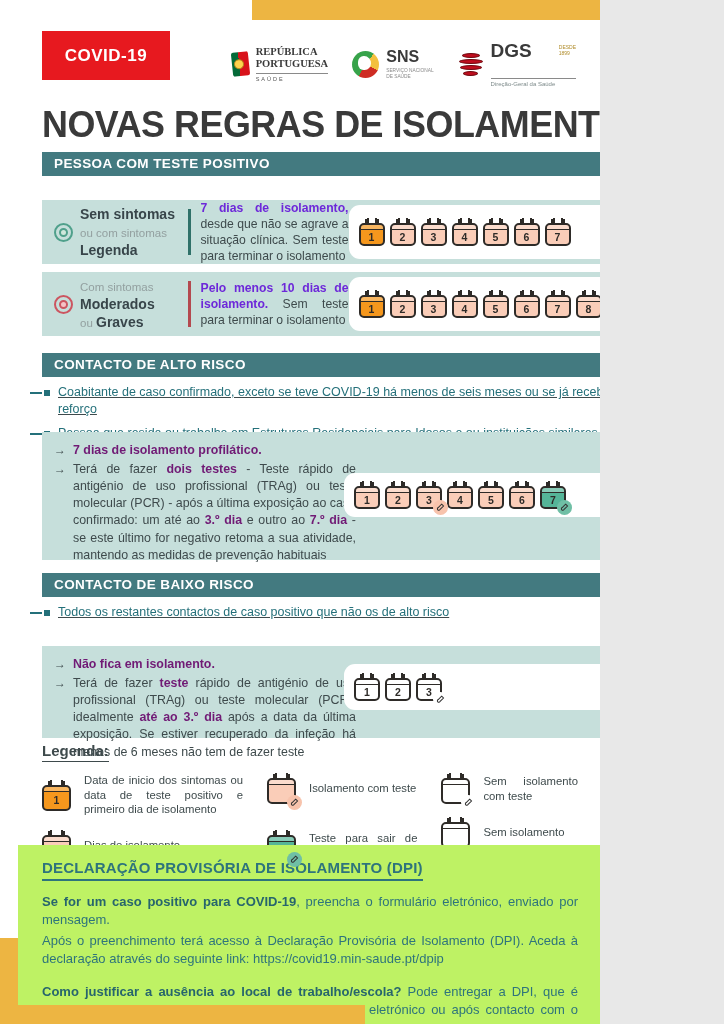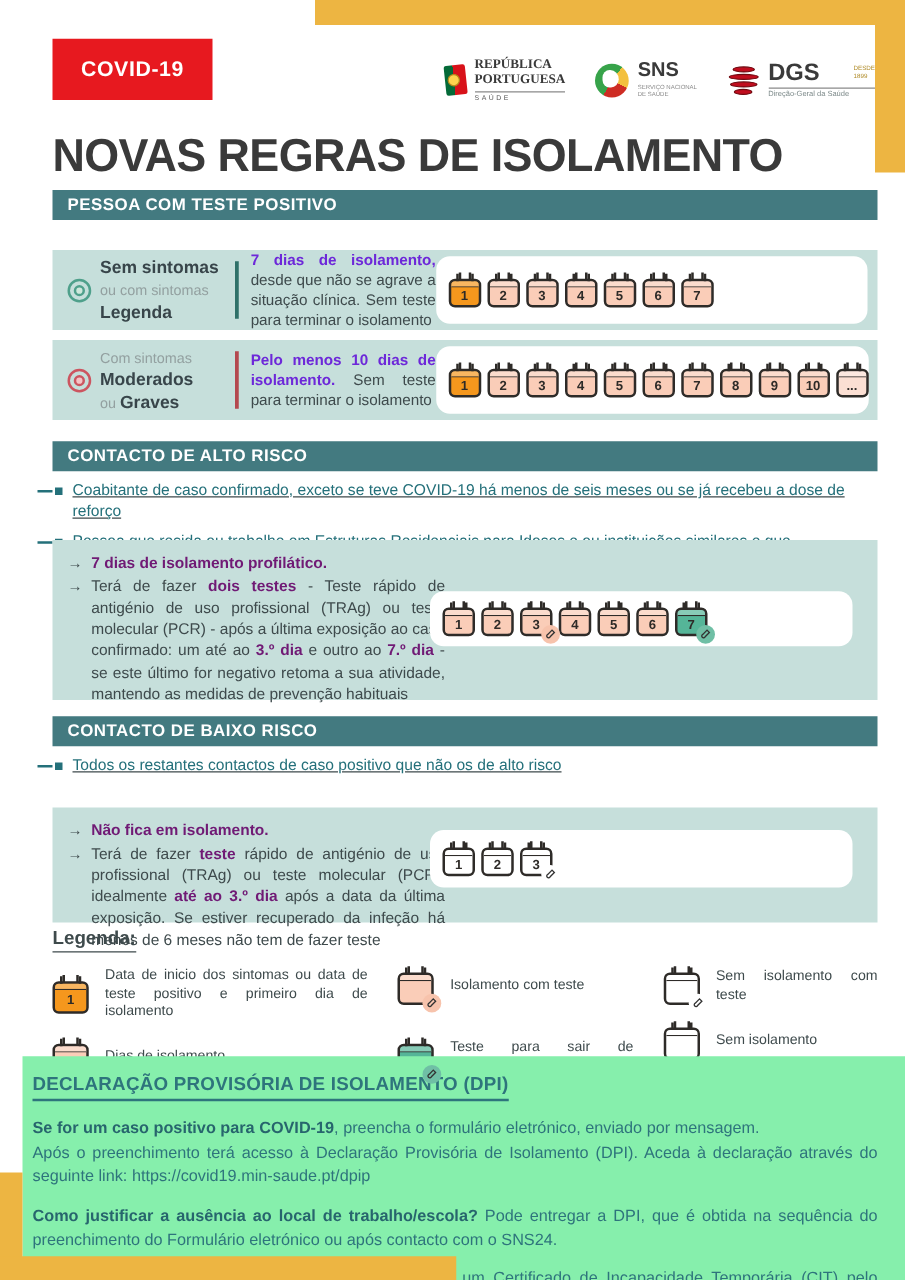--- a/index.html
+++ b/index.html
@@ -1,16 +1,16 @@
 <!DOCTYPE html>
 <html><head>
 <meta charset="utf-8">
 <style>
   html,body{margin:0;padding:0;background:#e8e8e8;}
-  .page{position:relative;width:724px;height:1024px;background:#ffffff;overflow:hidden;
+  .page{position:relative;width:600px;height:1024px;background:#ffffff;overflow:hidden;
         font-family:"Liberation Sans",sans-serif;color:#3e4a4c;}
   
   .top-bar{position:absolute;left:252px;top:0;width:472px;height:20px;background:#edb542;}
   .right-stripe{position:absolute;left:700px;top:0;width:24px;height:138px;background:#edb542;}
   .yl-left{position:absolute;left:0;top:938px;width:18px;height:86px;background:#edb542;z-index:6;}
   .yl-bottom{position:absolute;left:0;top:1005px;width:365px;height:19px;background:#edb542;z-index:6;}
   
   .covid-badge{position:absolute;left:42px;top:31px;width:128px;height:49px;background:#e7191f;
       display:flex;align-items:center;justify-content:center;color:#fff;font-weight:bold;
       font-size:17px;letter-spacing:.5px;}
@@ -29,21 +29,21 @@
   .sns-name{font-weight:bold;font-size:16px;color:#3a3a3a;line-height:1;}
   .sns-cap{font-size:4.8px;color:#8a8a8a;line-height:1.25;margin-top:2px;}
   .dgs-stack{width:26px;height:26px;display:flex;flex-direction:column;align-items:center;justify-content:center;gap:1px;}
   .dgs-stack i{display:block;background:#c00d1e;border:1px solid #6d0a10;border-radius:50%;height:5px;box-sizing:border-box;}
   .dgs-stack i:nth-child(1){width:18px;}
   .dgs-stack i:nth-child(2){width:24px;}
   .dgs-stack i:nth-child(3){width:22px;}
   .dgs-stack i:nth-child(4){width:15px;}
   .dgs-name{font-weight:bold;font-size:19px;color:#3a3a3a;line-height:1;}
   .dgs-right{font-size:5px;color:#b08c2a;line-height:1.15;margin-left:3px;}
-  .dgs-block{border-bottom:1px solid #8a8a8a;padding-bottom:2px;display:flex;align-items:center;gap:24px;}
+  .dgs-block{border-bottom:1px solid #8a8a8a;padding-bottom:18px;display:flex;align-items:center;gap:24px;}
   .dgs-cap{font-size:6px;color:#7d8a8a;margin-top:2px;}
   
   .title{position:absolute;left:42px;top:104px;width:670px;font-size:37px;font-weight:bold;
       color:#3a3a3a;letter-spacing:-0.5px;transform:scaleX(.97);transform-origin:left;}
   
   .banner{position:absolute;left:42px;width:660px;height:24px;line-height:24px;background:#437a80;
       color:#fff;font-weight:bold;font-size:13.5px;letter-spacing:.4px;padding-left:12px;box-sizing:border-box;}
   
   .prow{position:absolute;left:42px;width:660px;height:64px;background:#c6dfdb;display:flex;
       align-items:stretch;padding:5px 8px 5px 12px;box-sizing:border-box;}
@@ -98,22 +98,22 @@
   .legend{position:absolute;left:42px;top:742px;right:22px;}
   .ltitle{display:inline-block;font-size:15px;font-weight:bold;color:#3e4a4c;
       border-bottom:1.5px solid #3e4a4c;padding-bottom:2px;margin-bottom:11px;}
   .lgrid{display:flex;gap:24px;}
   .lcol{display:flex;flex-direction:column;gap:13px;}
   .lcol1{width:262px;}.lcol2{width:196px;justify-content:space-between;}.lcol3{width:178px;}
   .litem{display:flex;align-items:center;gap:13px;}
   .litem .cal{width:29px;height:26px;margin-top:5px;}
   .ltext{font-size:11.3px;line-height:1.3;color:#3e4a4c;text-align:justify;}
   
-  .dpi{position:absolute;left:18px;top:845px;right:0;bottom:0;background:#86efac;
-      padding:14px 22px 0 8px;box-sizing:border-box;z-index:1;}
+  .dpi{position:absolute;left:18px;top:845px;right:0;bottom:0;background:#bef264;
+      padding:14px 22px 0 24px;box-sizing:border-box;z-index:1;}
   .dpi-title{display:inline-block;font-weight:bold;font-size:15px;color:#2e747c;letter-spacing:.2px;
       border-bottom:2px solid #2e747c;padding-bottom:3px;margin-bottom:12px;}
   .dpi p{margin:0;font-size:13px;line-height:1.42;color:#2e747c;text-align:justify;}
   .dpi p b{color:#27656d;}
   .mb2{margin-bottom:2px !important;}
   .mb14{margin-bottom:14px !important;}
   .mb12{margin-bottom:12px !important;}
   .dpi-link{color:#2e747c;text-decoration:none;}
 </style>
 </head>

